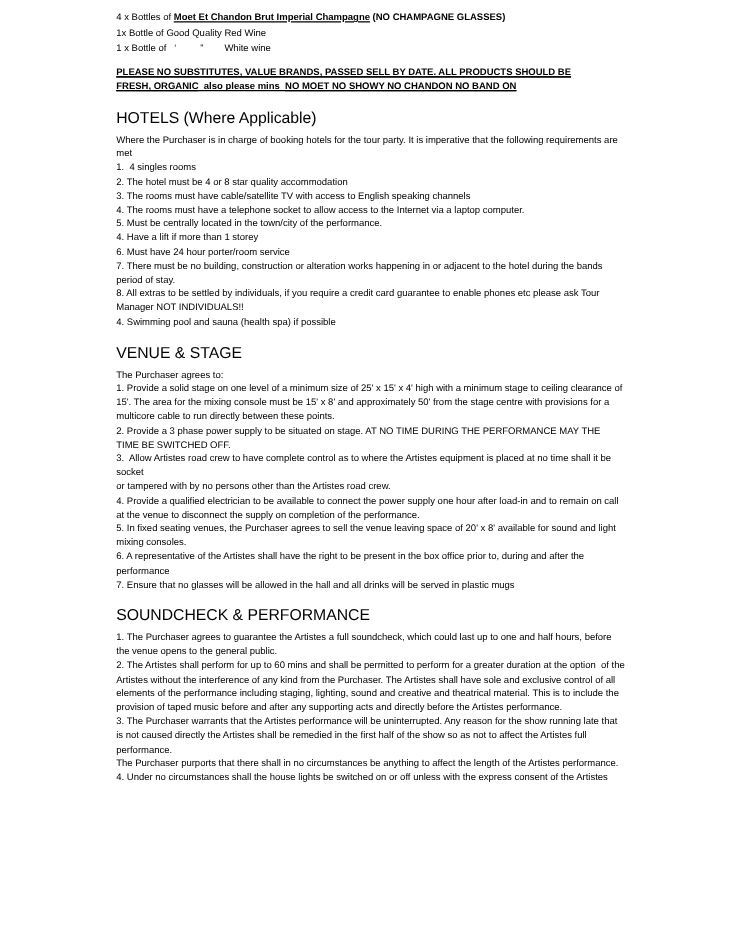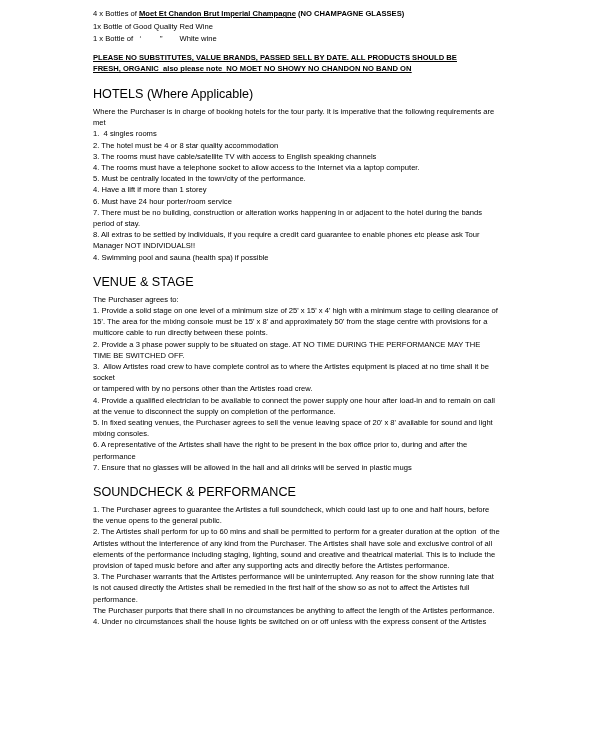--- a/index.html
+++ b/index.html
@@ -50,21 +50,21 @@
   <div class="rider-top">
       <div class="line"><span>4 x Bottles of </span><span class="b u">Moet Et Chandon Brut Imperial Champagne</span><span class="b"> (NO CHAMPAGNE GLASSES)</span></div>
       <div class="line"><span>1x Bottle of Good Quality Red Wine</span></div>
       <div class="line"><span>1 x Bottle of   ‘         ”        White wine</span></div>
     </div>
 
   <div class="gap-sm"></div>
 
   <div class="warn">
       <div class="line"><span class="b u">PLEASE NO SUBSTITUTES, VALUE BRANDS, PASSED SELL BY DATE. ALL PRODUCTS SHOULD BE</span></div>
-      <div class="line"><span class="b u">FRESH, ORGANIC</span><span class="b">  also please note  </span><span class="b u">NO MOET NO SHOWY NO CHANDON NO BAND ON</span></div>
+      <div class="line"><span class="b u">FRESH, ORGANIC</span><span class="b">  also please mins  </span><span class="b u">NO MOET NO SHOWY NO CHANDON NO BAND ON</span></div>
     </div>
 
   <div class="sections">
       <div class="block">
         <div class="section-title">HOTELS (Where Applicable)</div>
         <div class="line">Where the Purchaser is in charge of booking hotels for the tour party. It is imperative that the following requirements are</div>
         <div class="line">met</div>
         <div class="line">1.  4 singles rooms</div>
         <div class="line">2. The hotel must be 4 or 8 star quality accommodation</div>
         <div class="line">3. The rooms must have cable/satellite TV with access to English speaking channels</div>

